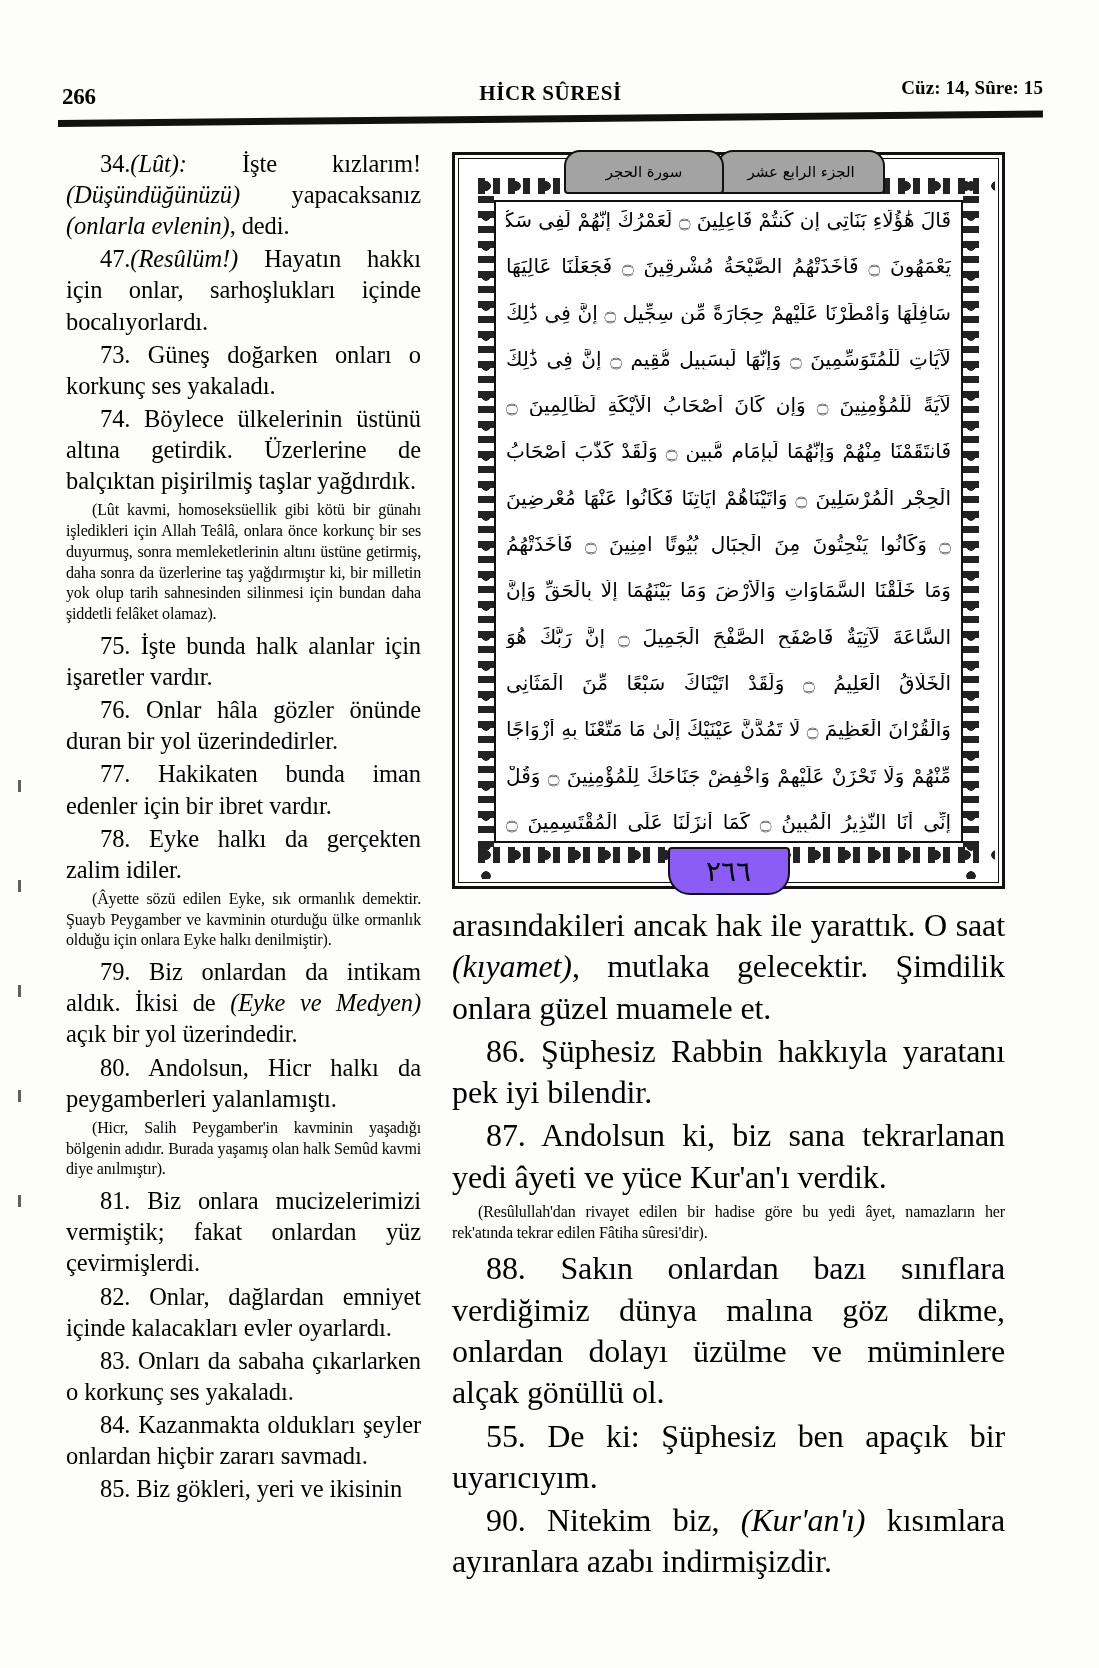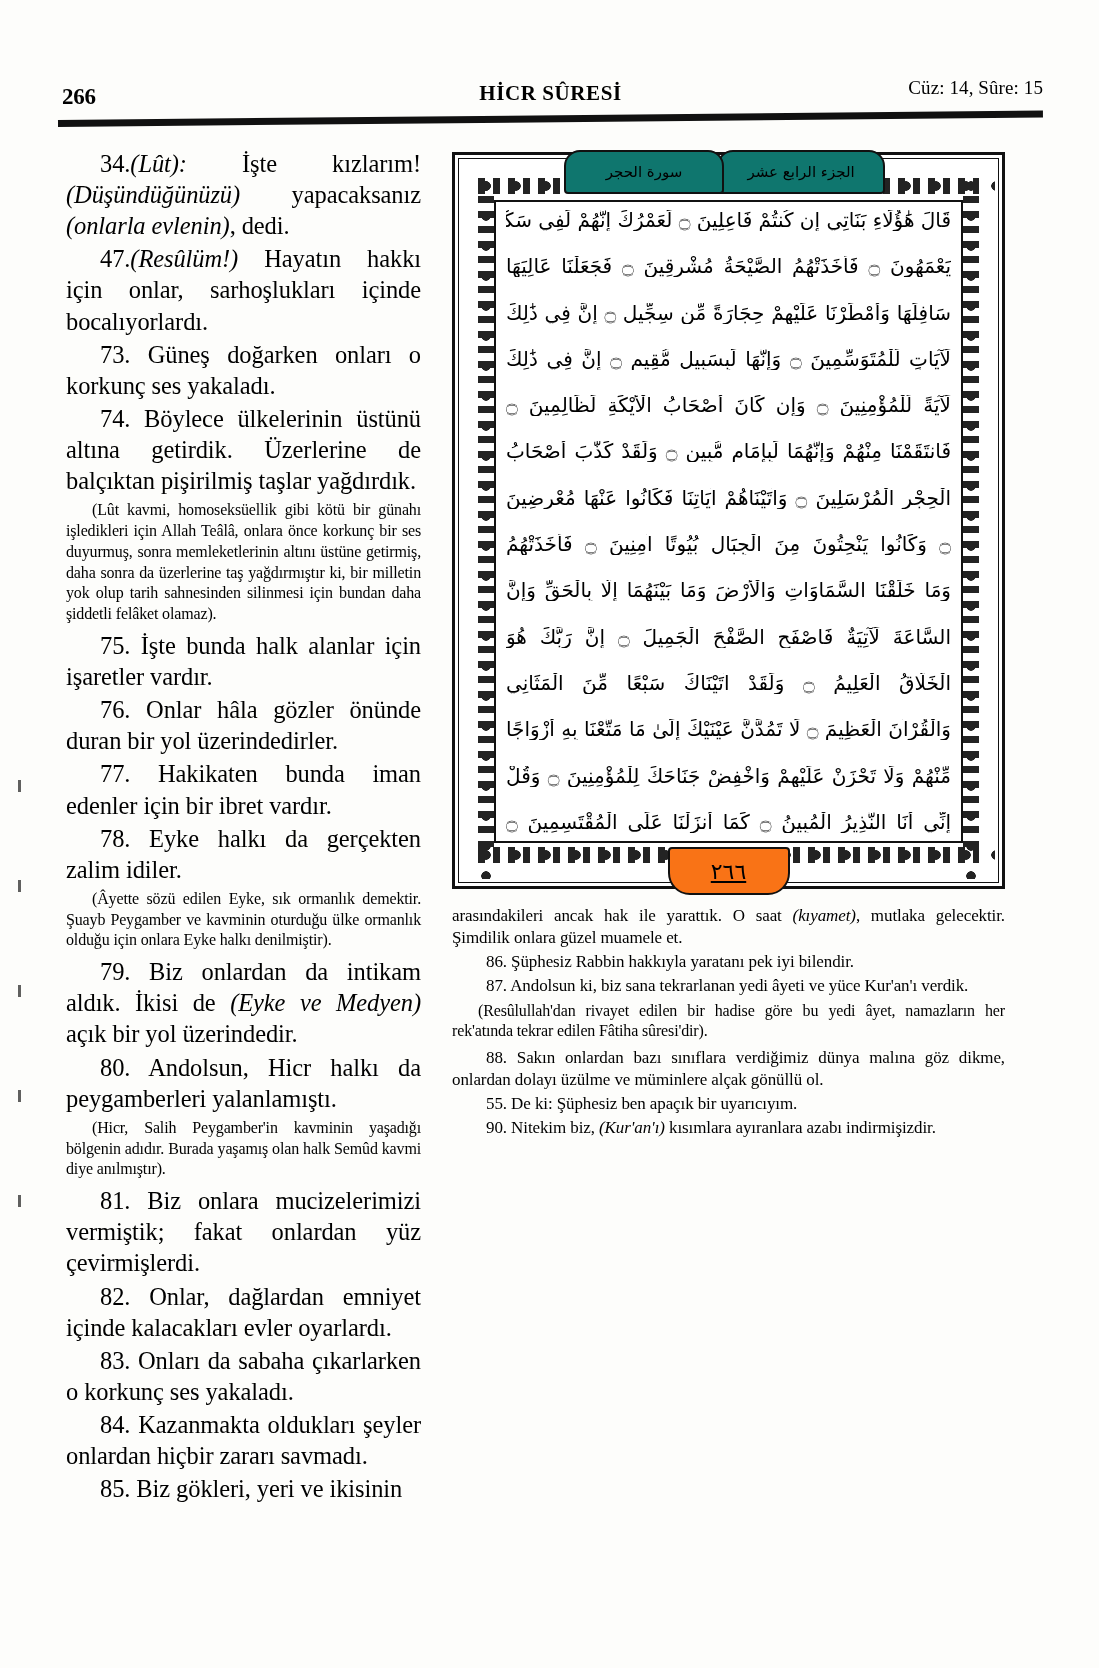--- a/index.html
+++ b/index.html
@@ -46,21 +46,21 @@
     text-align: center;
     font-size: 21px;
     font-weight: bold;
     letter-spacing: 0.6px;
   }
   .header-juz {
     position: absolute;
     right: 0px;
     top: -3px;
     font-size: 19px;
-    font-weight: normal;
+    font-weight: bold;
     letter-spacing: 0.1px;
   }
   .header-rule {
     position: absolute;
     left: 0;
     top: 40px;
     width: 985px;
     height: 7px;
     background: #111;
     transform: rotate(-0.55deg);
@@ -84,21 +84,21 @@
   
   .verse {
     margin: 0 0 2px 0;
     text-indent: 34px;
     text-align: justify;
     font-size: 24.5px;
     line-height: 1.27;
     letter-spacing: -0.1px;
   }
   .col-right-text .verse {
-    font-size: 17px;
+    font-size: 32px;
     line-height: 1.29;
   }
   .verse.cont { text-indent: 0; }
   .verse i { font-style: italic; }
 
   
   .note {
     margin: 4px 0 5px 0;
     text-indent: 26px;
     text-align: justify;
@@ -155,21 +155,21 @@
     border: 2.5px solid #111;
     background: #fff;
     overflow: hidden;
   }
 
   
   .cartouche {
     position: absolute;
     top: -2px;
     height: 44px;
-    background: #0f766e;
+    background: #a3a3a3;
     border: 2.5px solid #111;
     border-radius: 16px 16px 4px 4px;
     display: flex;
     align-items: center;
     justify-content: center;
     z-index: 6;
     font-family: "DejaVu Sans", sans-serif;
     font-size: 15px;
     direction: rtl;
     padding: 0 6px;
@@ -179,31 +179,30 @@
   .cartouche-sure { left: 112px; width: 160px; }
 
   
   .cartouche-page {
     position: absolute;
     bottom: -6px;
     left: 50%;
     transform: translateX(-50%);
     width: 118px;
     height: 44px;
-    background: #f97316;
+    background: #8b5cf6;
     border: 2.5px solid #111;
     border-radius: 4px 4px 22px 22px;
     display: flex;
     align-items: center;
     justify-content: center;
     z-index: 6;
     font-family: "DejaVu Sans", sans-serif;
-    font-size: 22px;
+    font-size: 28px;
     letter-spacing: 2px;
-    text-decoration: underline;
   }
 
   
   .ar-lines {
     position: absolute;
     left: 10px; right: 10px; top: 8px; bottom: 8px;
     display: flex;
     flex-direction: column;
     justify-content: space-between;
   }

